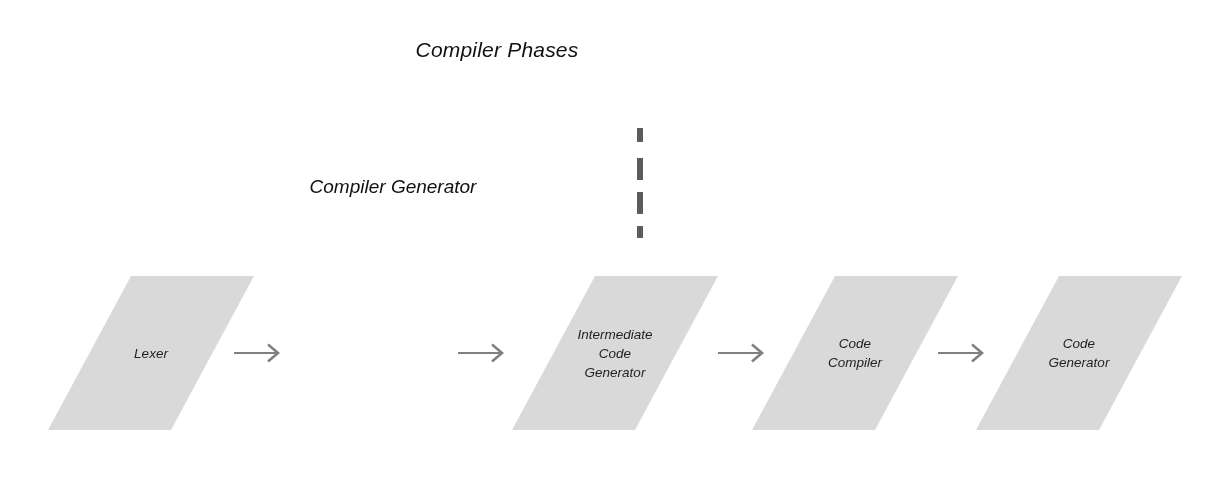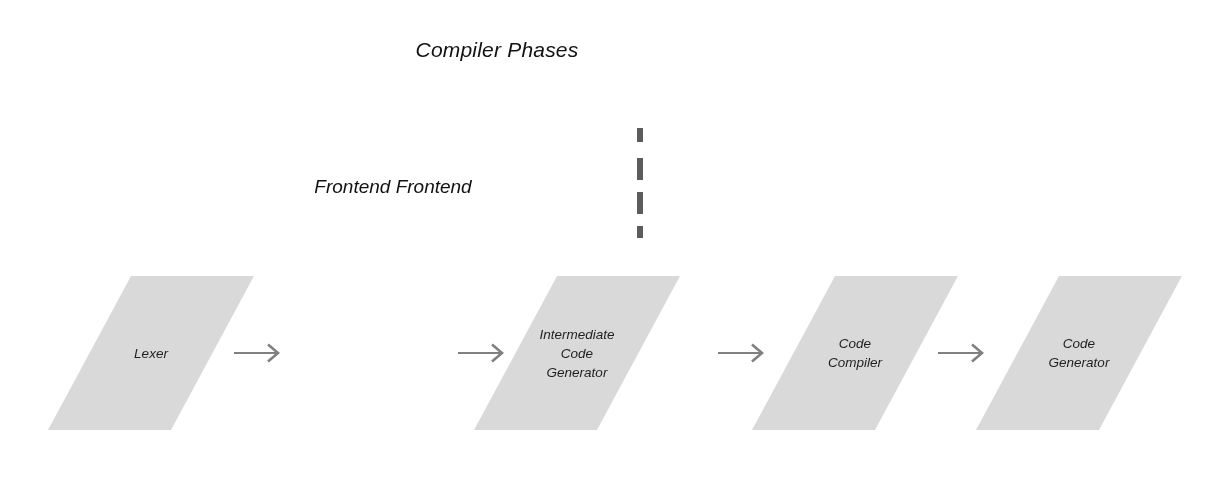--- a/index.html
+++ b/index.html
@@ -111,21 +111,21 @@
     font-weight: 400;
     color: #1f1f1f;
     line-height: 19px;
     text-align: center;
     pointer-events: none;
   }
 
   
   #stage-0 { left: 48px; }
   #stage-1 { left: 272px; }
-  #stage-2 { left: 474px; }
+  #stage-2 { left: 512px; }
   #stage-3 { left: 752px; }
   #stage-4 { left: 976px; }
 
   
   .arrow {
     position: absolute;
     top: 340px;
     width: 52px;
     height: 26px;
   }
@@ -135,21 +135,21 @@
   #arrow-3 { left: 936px; }
   .arrow svg { display: block; }
 </style>
 </head>
 <body>
 
 <div id="canvas">
 
   <div id="diagram-title">Compiler Phases</div>
 
-  <div id="section-frontend" class="section-label">Frontend Frontend</div>
+  <div id="section-frontend" class="section-label">Compiler Generator</div>
 
 
   <div id="phase-divider">
     <span class="dash"></span>
     <span class="dash"></span>
     <span class="dash"></span>
     <span class="dash"></span>
   </div>
 
   <div id="pipeline">

